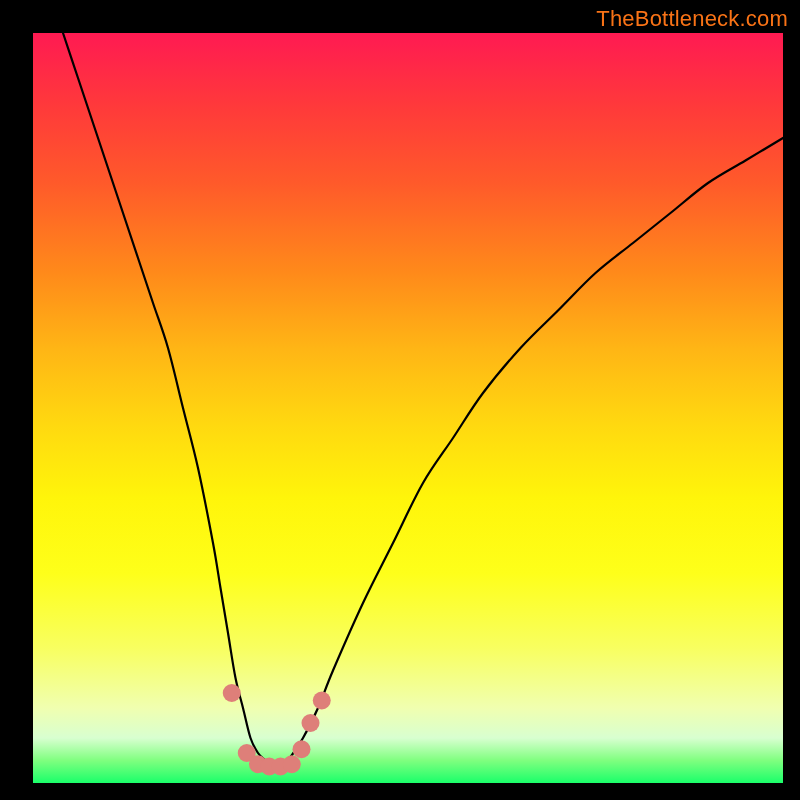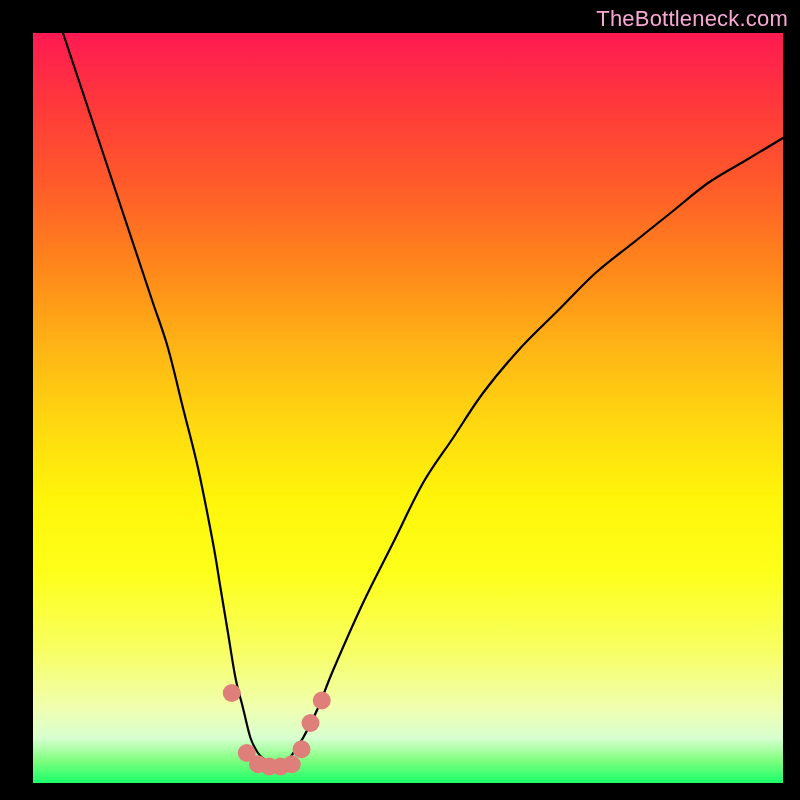--- a/index.html
+++ b/index.html
@@ -32,21 +32,21 @@
       #1aff6a 100%
     );
   }
   .watermark {
     position: absolute;
     top: 6px;
     right: 12px;
     font-family: Arial, Helvetica, sans-serif;
     font-size: 22px;
     font-weight: 500;
-    color: #f9a8d4;
+    color: #f97316;
     letter-spacing: 0.2px;
   }
   svg.curve {
     position: absolute;
     left: 0; top: 0;
     width: 100%;
     height: 100%;
     overflow: visible;
   }
   .data-point {

